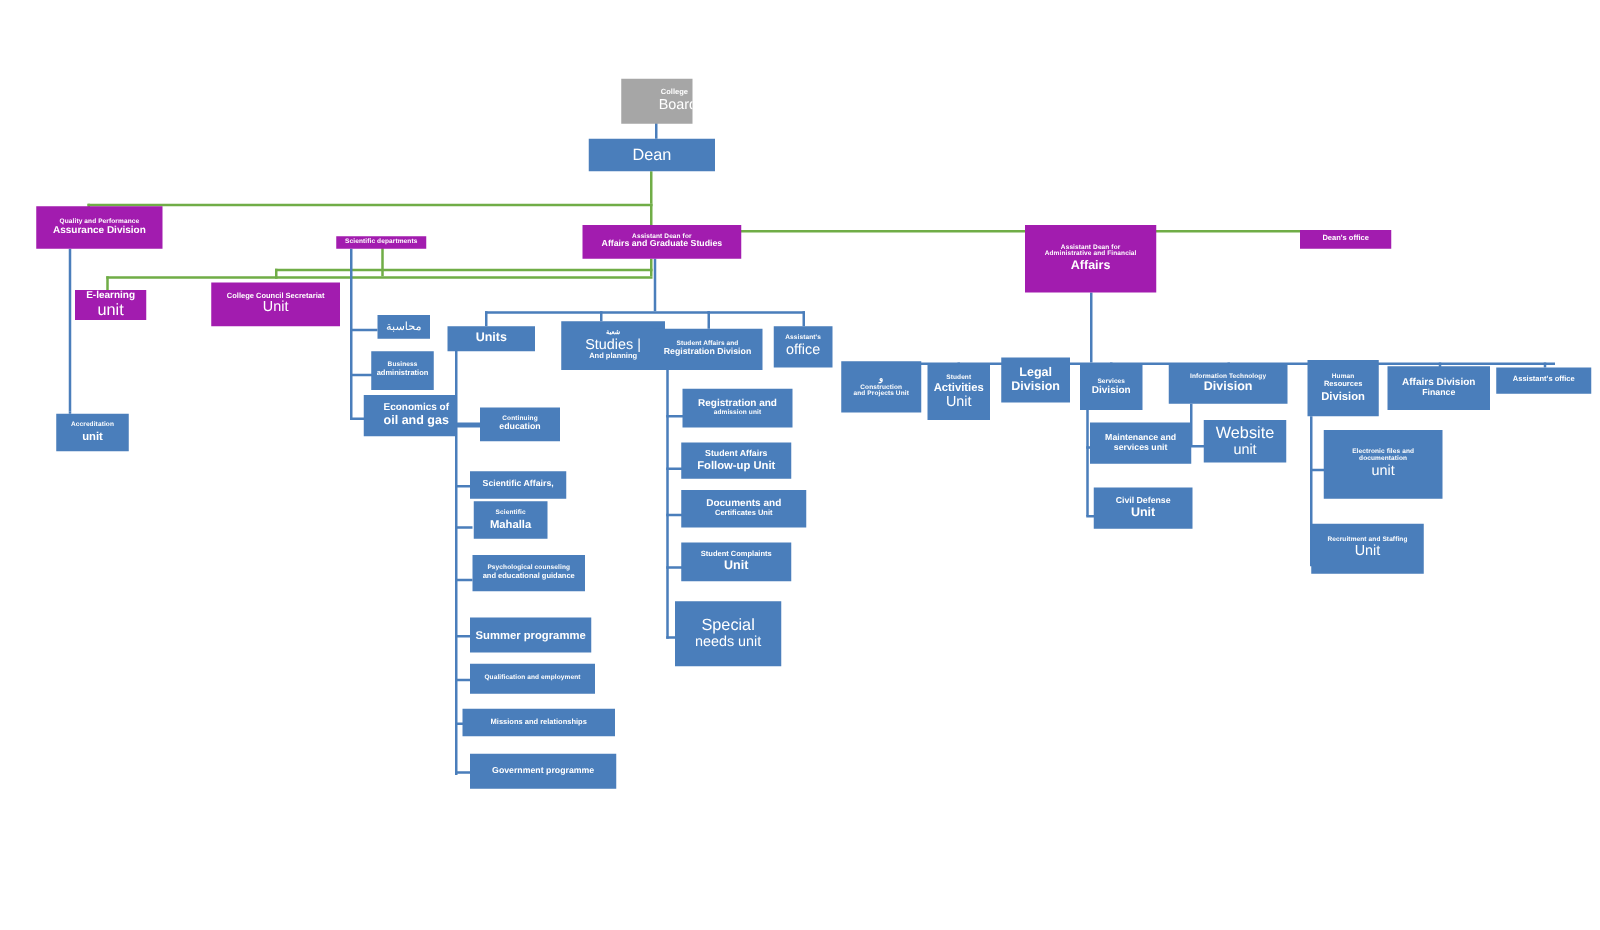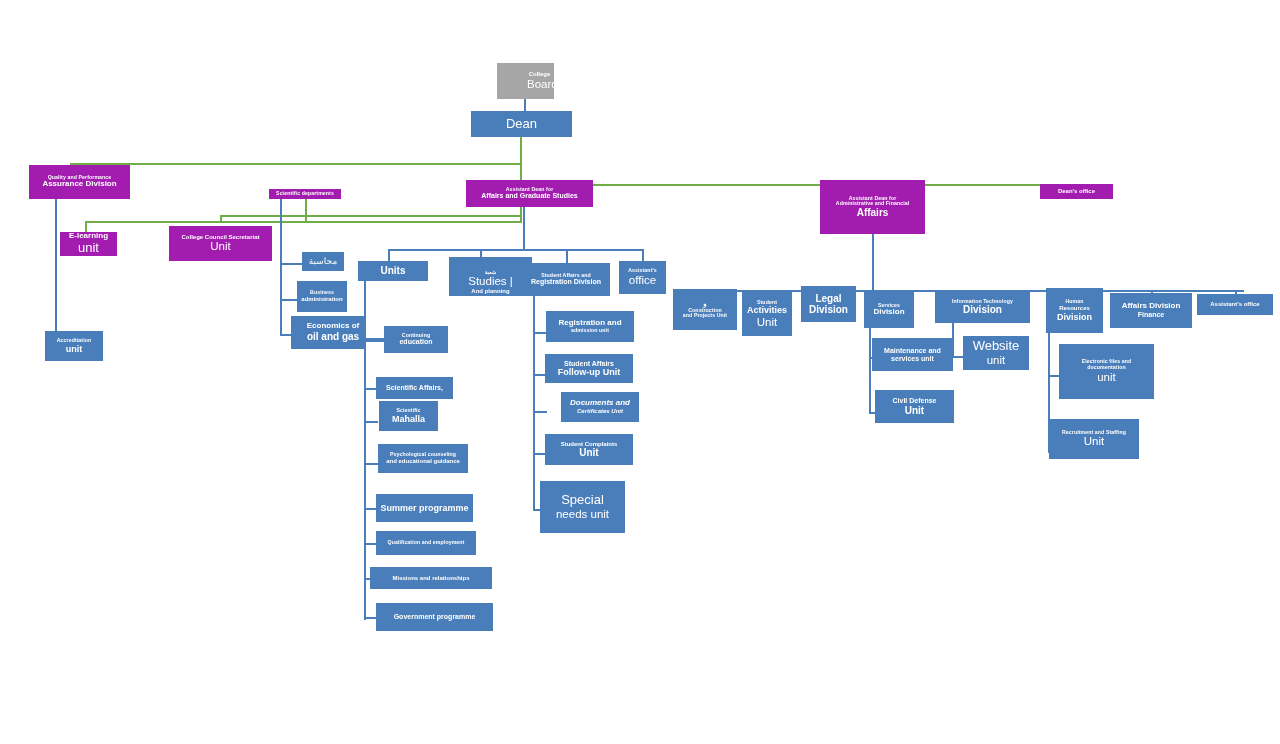--- a/index.html
+++ b/index.html
@@ -171,21 +171,21 @@
 
   <div class="node blue" style="left:291px;top:316px;width:74px;height:33px;padding-left:12px;">
     <span class="l1 t10">Economics of</span>
     <span class="l2 t12">oil and gas</span>
   </div>
 
   <div class="node blue" style="left:358px;top:261px;width:70px;height:20px;">
     <span class="l1 t12">Units</span>
   </div>
 
-  <div class="node blue" style="left:449px;top:257px;width:83px;height:39px;justify-content:flex-end;">
+  <div class="node blue" style="left:449px;top:257px;width:83px;height:39px;">
     <span class="l1 t7">شعبة</span>
     <span class="l2 t13">Studies |</span>
     <span class="l3 t8">And planning</span>
   </div>
 
   <div class="node blue" style="left:522px;top:263px;width:88px;height:33px;">
     <span class="l1 t7">Student Affairs and</span>
     <span class="l2 t9">Registration Division</span>
   </div>
 
@@ -232,21 +232,21 @@
   <div class="node blue" style="left:546px;top:311px;width:88px;height:31px;">
     <span class="l1 t10">Registration and</span>
     <span class="l2 t7">admission unit</span>
   </div>
 
   <div class="node blue" style="left:545px;top:354px;width:88px;height:29px;">
     <span class="l1 t9">Student Affairs</span>
     <span class="l2 t11">Follow-up Unit</span>
   </div>
 
-  <div class="node blue" style="left:561px;top:392px;width:78px;height:30px;font-style:italic;">
+  <div class="node blue" style="left:545px;top:392px;width:100px;height:30px;">
     <span class="l1 t10">Documents and</span>
     <span class="l2 t8">Certificates Unit</span>
   </div>
 
   <div class="node blue" style="left:545px;top:434px;width:88px;height:31px;">
     <span class="l1 t8">Student Complaints</span>
     <span class="l2 t12">Unit</span>
   </div>
 
   <div class="node blue" style="left:540px;top:481px;width:85px;height:52px;">

